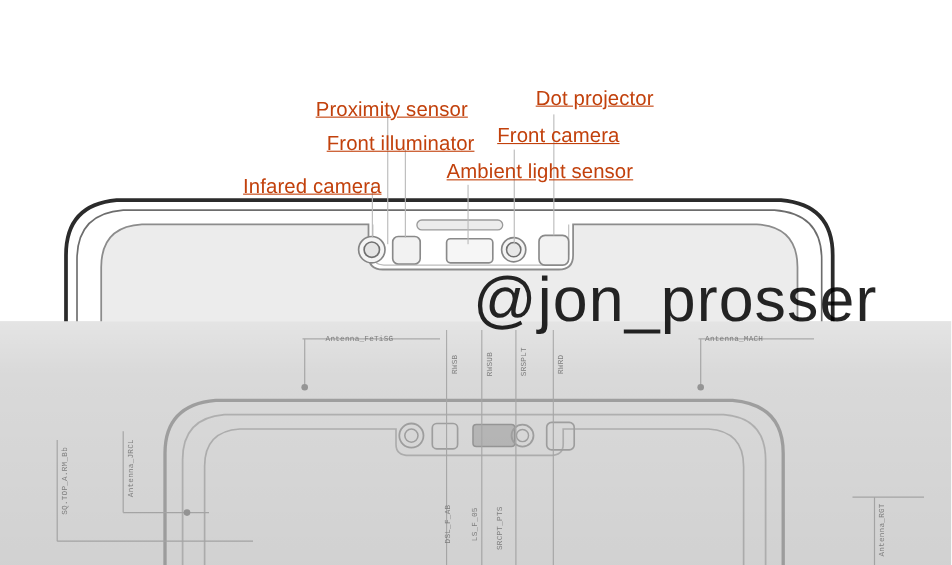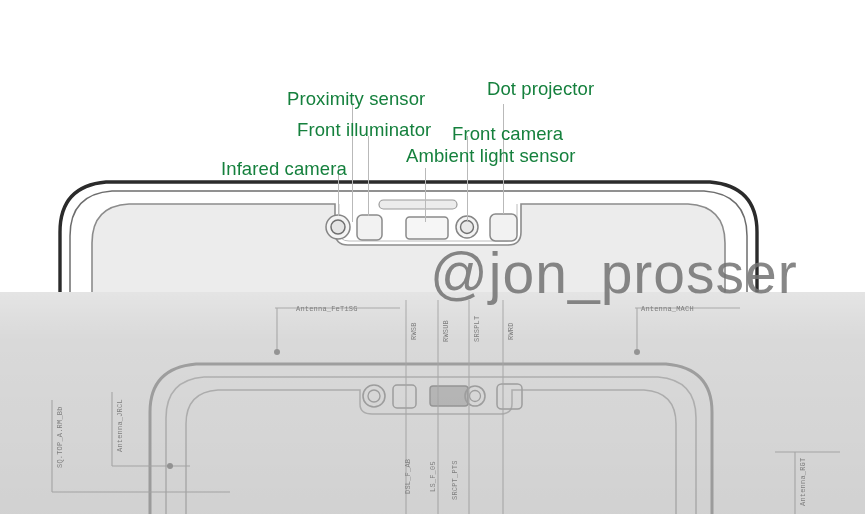--- a/index.html
+++ b/index.html
@@ -21,42 +21,43 @@
   .grey-band:after{
     content:"";position:absolute;left:0;top:0;width:100%;height:100%;
     background:linear-gradient(180deg,rgba(255,255,255,.30) 0%,rgba(255,255,255,0) 22%,rgba(0,0,0,.035) 100%);
     pointer-events:none;
   }
 
   
   .callout{
     position:absolute;
     font-size:18.5px;
-    color:#15803d;
+    color:#c2410c;
     white-space:nowrap;
     letter-spacing:.1px;
     line-height:1;
+    text-decoration:underline;
   }
 
   
   .leader{
     position:absolute;
     width:1px;
     background:#b9b9b9;
   }
 
   
   .phone-svg{position:absolute;left:0;top:0;width:865px;height:514px;}
 
   
   .watermark{
     position:absolute;
     left:430px;top:240px;
     font-size:57px;
-    color:#737373;
+    color:#000000;
     opacity:.85;
     letter-spacing:1px;
     white-space:nowrap;
     font-family:"Liberation Sans", sans-serif;
   }
 
   
   .cad-label{
     position:absolute;
     font-size:7px;
@@ -159,21 +160,21 @@
   <div class="leader" style="left:352px;top:104px;height:118px;"></div>
   <div class="leader" style="left:503px;top:104px;height:110px;"></div>
   <div class="leader" style="left:368px;top:136px;height:80px;"></div>
   <div class="leader" style="left:467px;top:136px;height:86px;"></div>
   <div class="leader" style="left:338px;top:168px;height:48px;"></div>
   <div class="leader" style="left:425px;top:168px;height:54px;"></div>
 
   <div class="callout" style="left:287px;top:90px;">Proximity sensor</div>
   <div class="callout" style="left:487px;top:80px;">Dot projector</div>
   <div class="callout" style="left:297px;top:121px;">Front illuminator</div>
-  <div class="callout" style="left:452px;top:125px;">Front camera</div>
+  <div class="callout" style="left:452px;top:114px;">Front camera</div>
   <div class="callout" style="left:221px;top:160px;">Infared camera</div>
   <div class="callout" style="left:381px;top:147px;margin-left:25px;">Ambient light sensor</div>
 
   <div class="watermark">@jon_prosser</div>
 
   <div class="cad-label vert" style="left:56px;top:468px;">SQ.TOP_A.RM_Bb</div>
   <div class="cad-label vert" style="left:116px;top:452px;">Antenna_JRCL</div>
   <div class="cad-label horiz" style="left:296px;top:305px;">Antenna_FeTiSG</div>
   <div class="cad-label horiz" style="left:641px;top:305px;">Antenna_MACH</div>
   <div class="cad-label vert" style="left:410px;top:340px;">RWSB</div>

